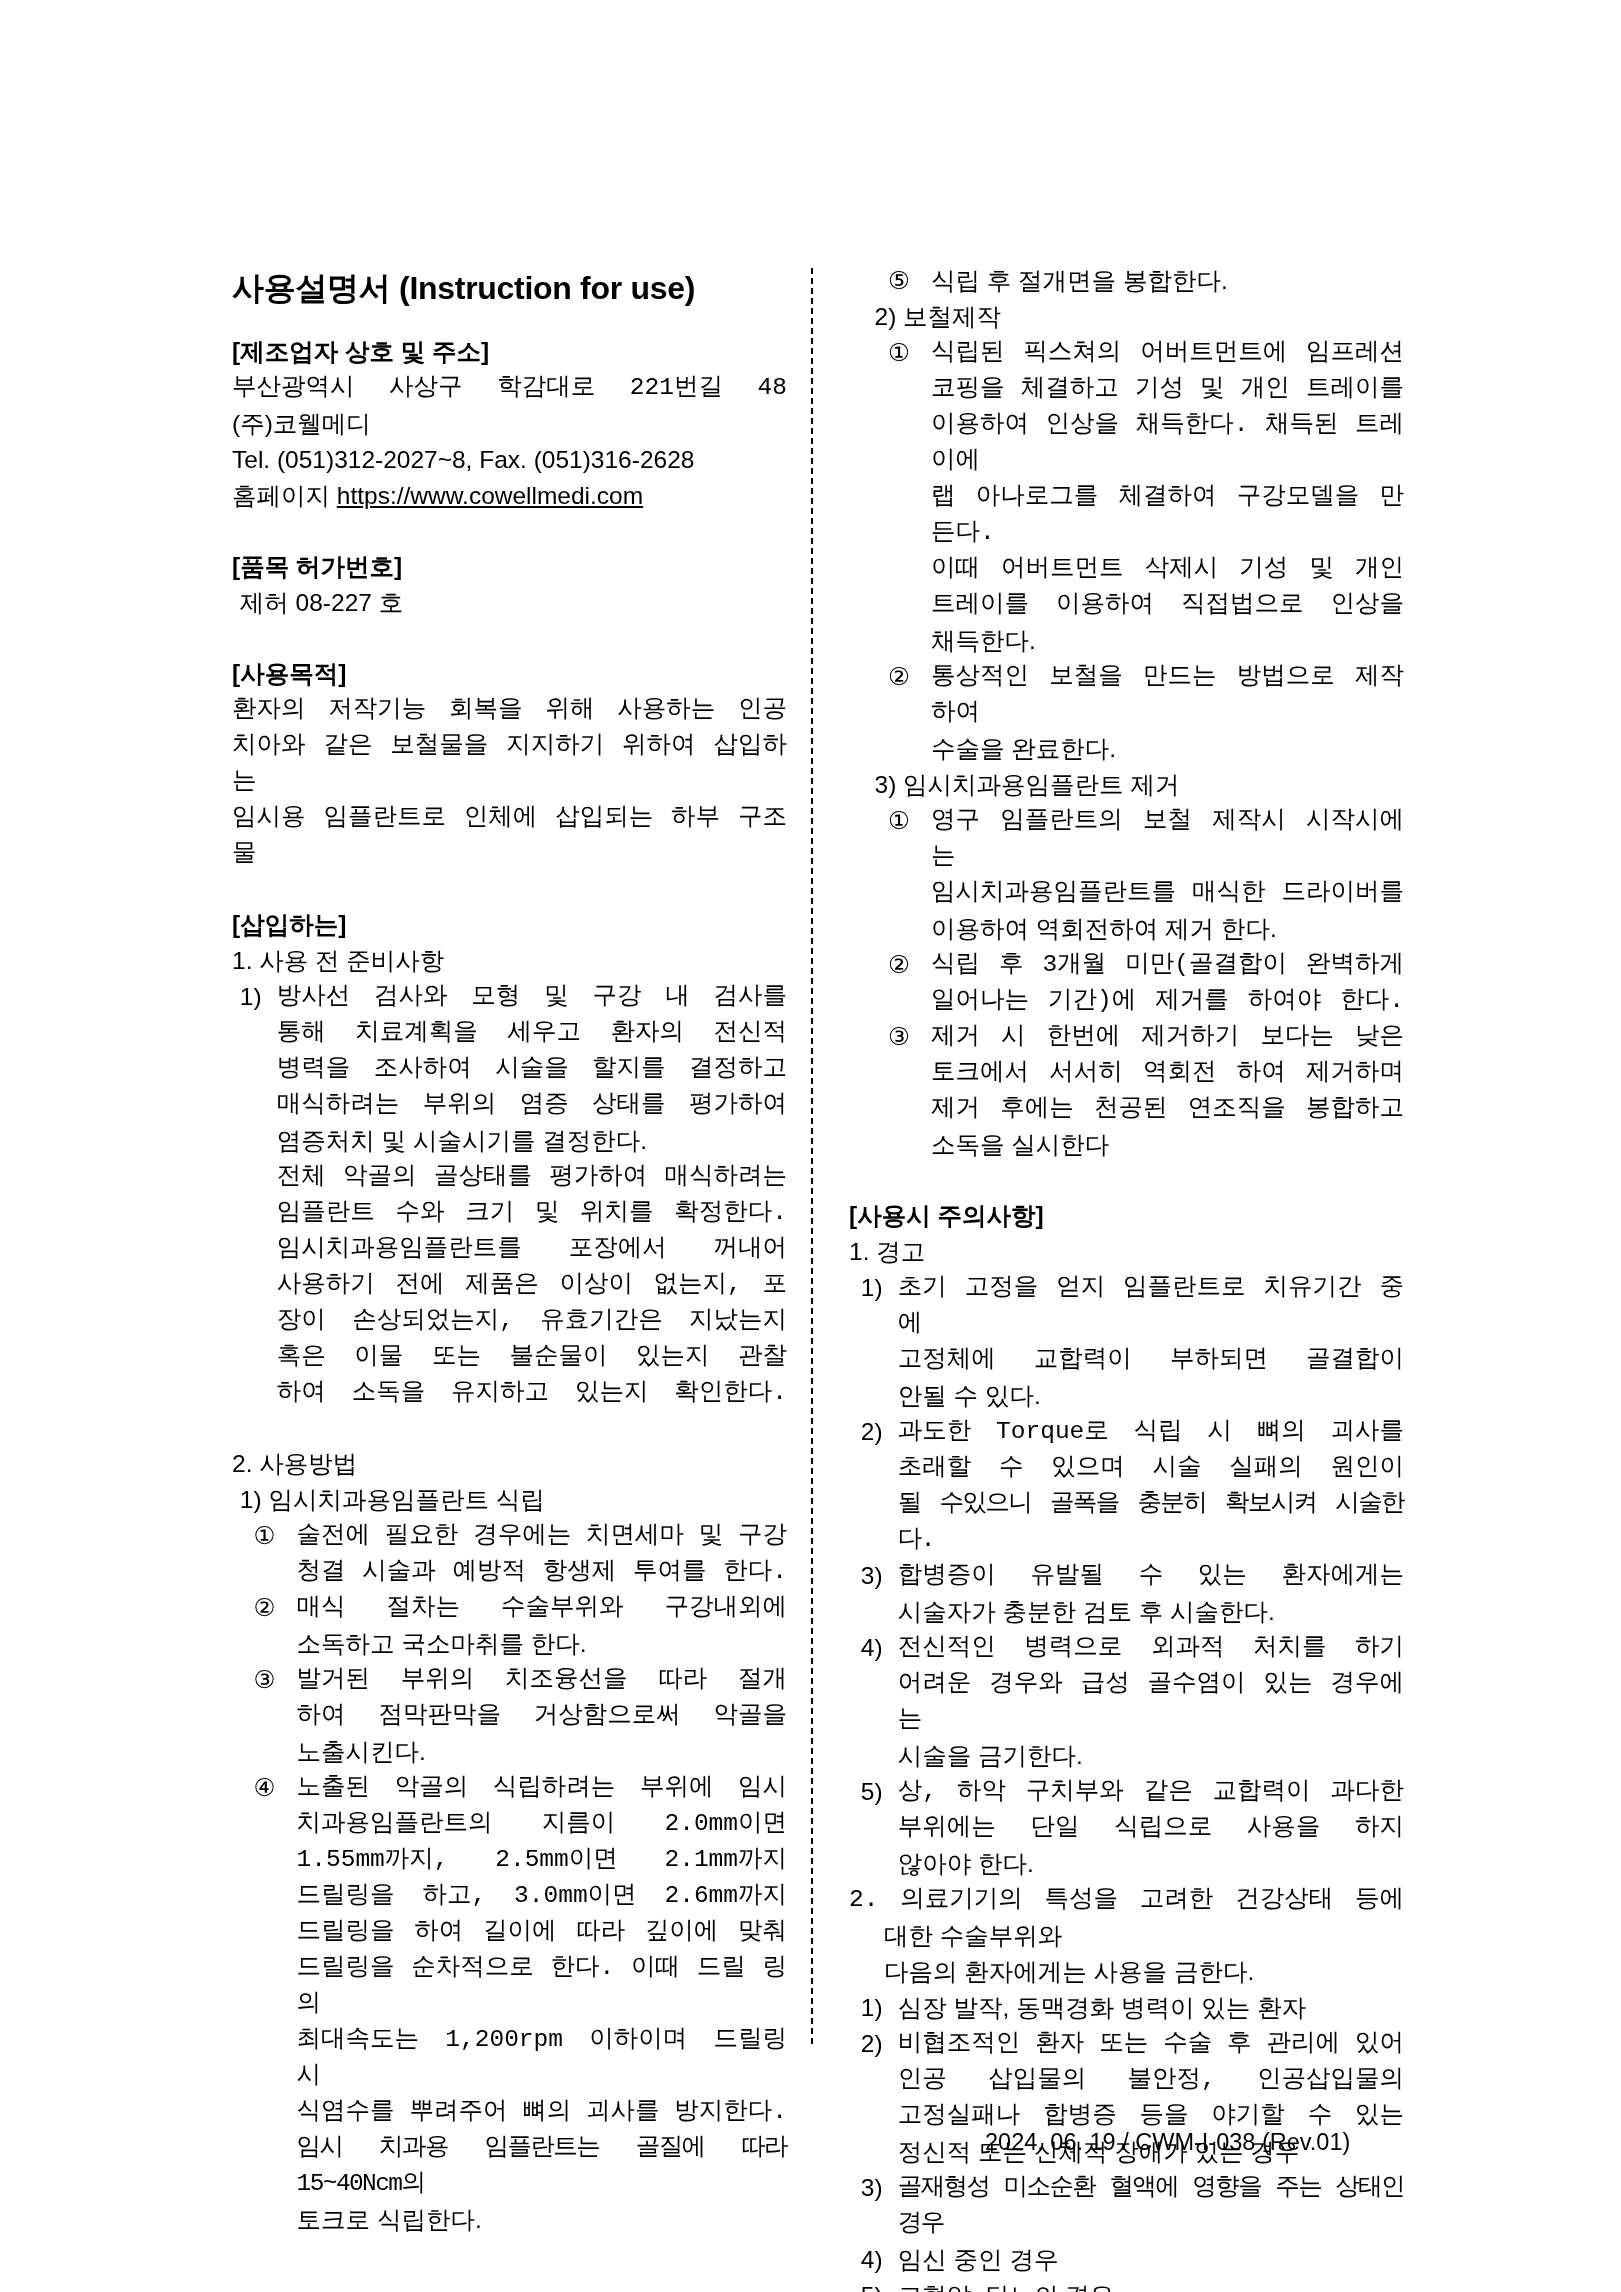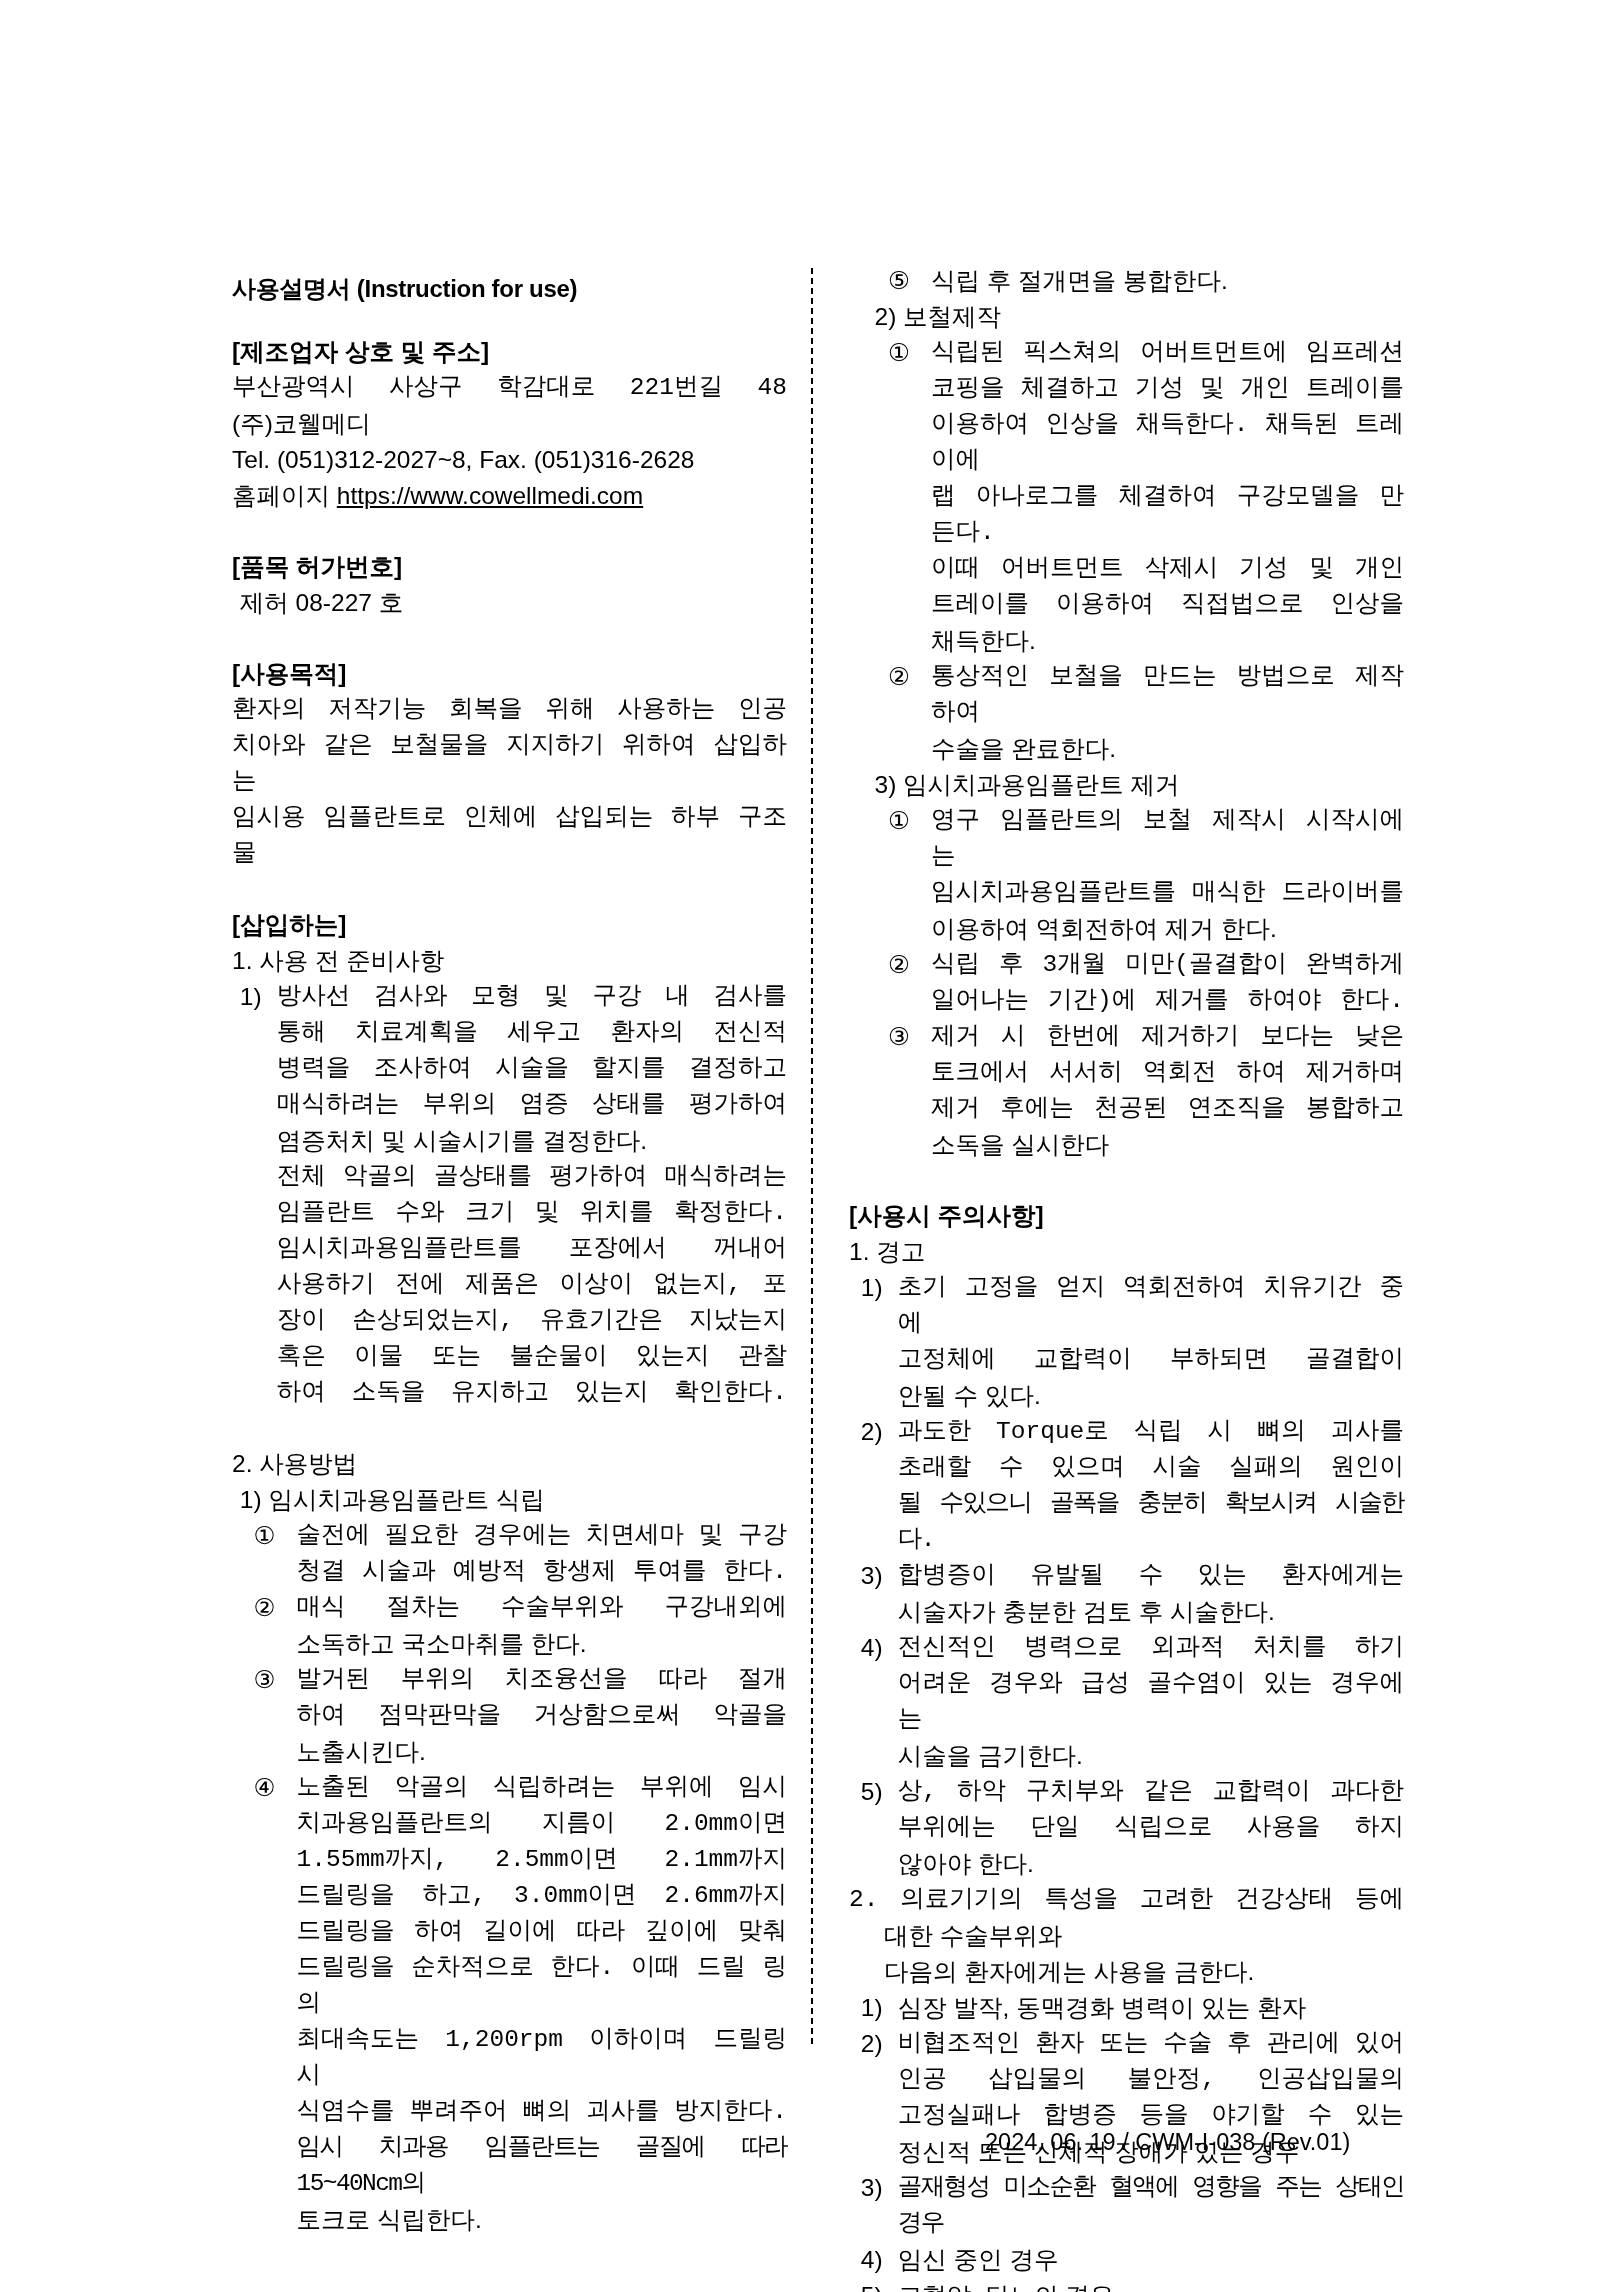--- a/index.html
+++ b/index.html
@@ -1,21 +1,21 @@
 <!DOCTYPE html>
 <html><head>
 <meta charset="utf-8">
 <style>
   html, body { margin:0; padding:0; background:#ffffff; }
   body { width:1621px; height:2293px; position:relative; font-family:"Liberation Sans","DejaVu Sans",sans-serif; color:#000; }
   .col { position:absolute; top:263px; font-size:24.5px; line-height:36px; }
   .col-left { left:232px; width:555px; }
   .col-right { left:849px; width:555px; }
   .divider { position:absolute; left:811px; top:268px; height:1776px; border-left:2px dashed #000; }
-  .title { font-size:24px; font-weight:bold; line-height:47px; margin-top:2px; margin-bottom:21.6px; letter-spacing:-0.3px; }
+  .title { font-size:32px; font-weight:bold; line-height:47px; margin-top:2px; margin-bottom:21.6px; letter-spacing:-0.3px; }
   .h { font-weight:bold; }
   .gap { height:35px; }
   .line { white-space:nowrap; }
   .just { text-align:justify; text-align-last:justify; white-space:normal;font-family:Liberation Mono, monospace; }
   .i1 { padding-left:7.8px; }
   .row { display:flex; }
   .num { flex:0 0 auto; }
   .txt { flex:1 1 auto; }
   .lnk { text-decoration:underline; }
   .footer { position:absolute; left:985px; top:2129px; font-size:23.5px; white-space:nowrap; }
@@ -167,21 +167,21 @@
     </div>
   </div>
   <div class="gap"></div>
 
   <div class="h">[사용시 주의사항]</div>
   <div class="line">1. 경고</div>
 
   <div class="row" style="padding-left:11.8px">
     <span class="num" style="width:37px">1)</span>
     <div class="txt">
-      <div class="line just">초기 고정을 얻지 역회전하여 치유기간 중에</div>
+      <div class="line just">초기 고정을 얻지 임플란트로 치유기간 중에</div>
       <div class="line just">고정체에 교합력이 부하되면 골결합이</div>
       <div class="line">안될 수 있다.</div>
     </div>
   </div>
   <div class="row" style="padding-left:11.8px">
     <span class="num" style="width:37px">2)</span>
     <div class="txt">
       <div class="line just">과도한 Torque로 식립 시 뼈의 괴사를</div>
       <div class="line just">초래할 수 있으며 시술 실패의 원인이</div>
       <div class="line just tight">될 수있으니 골폭을 충분히 확보시켜 시술한다.</div>

